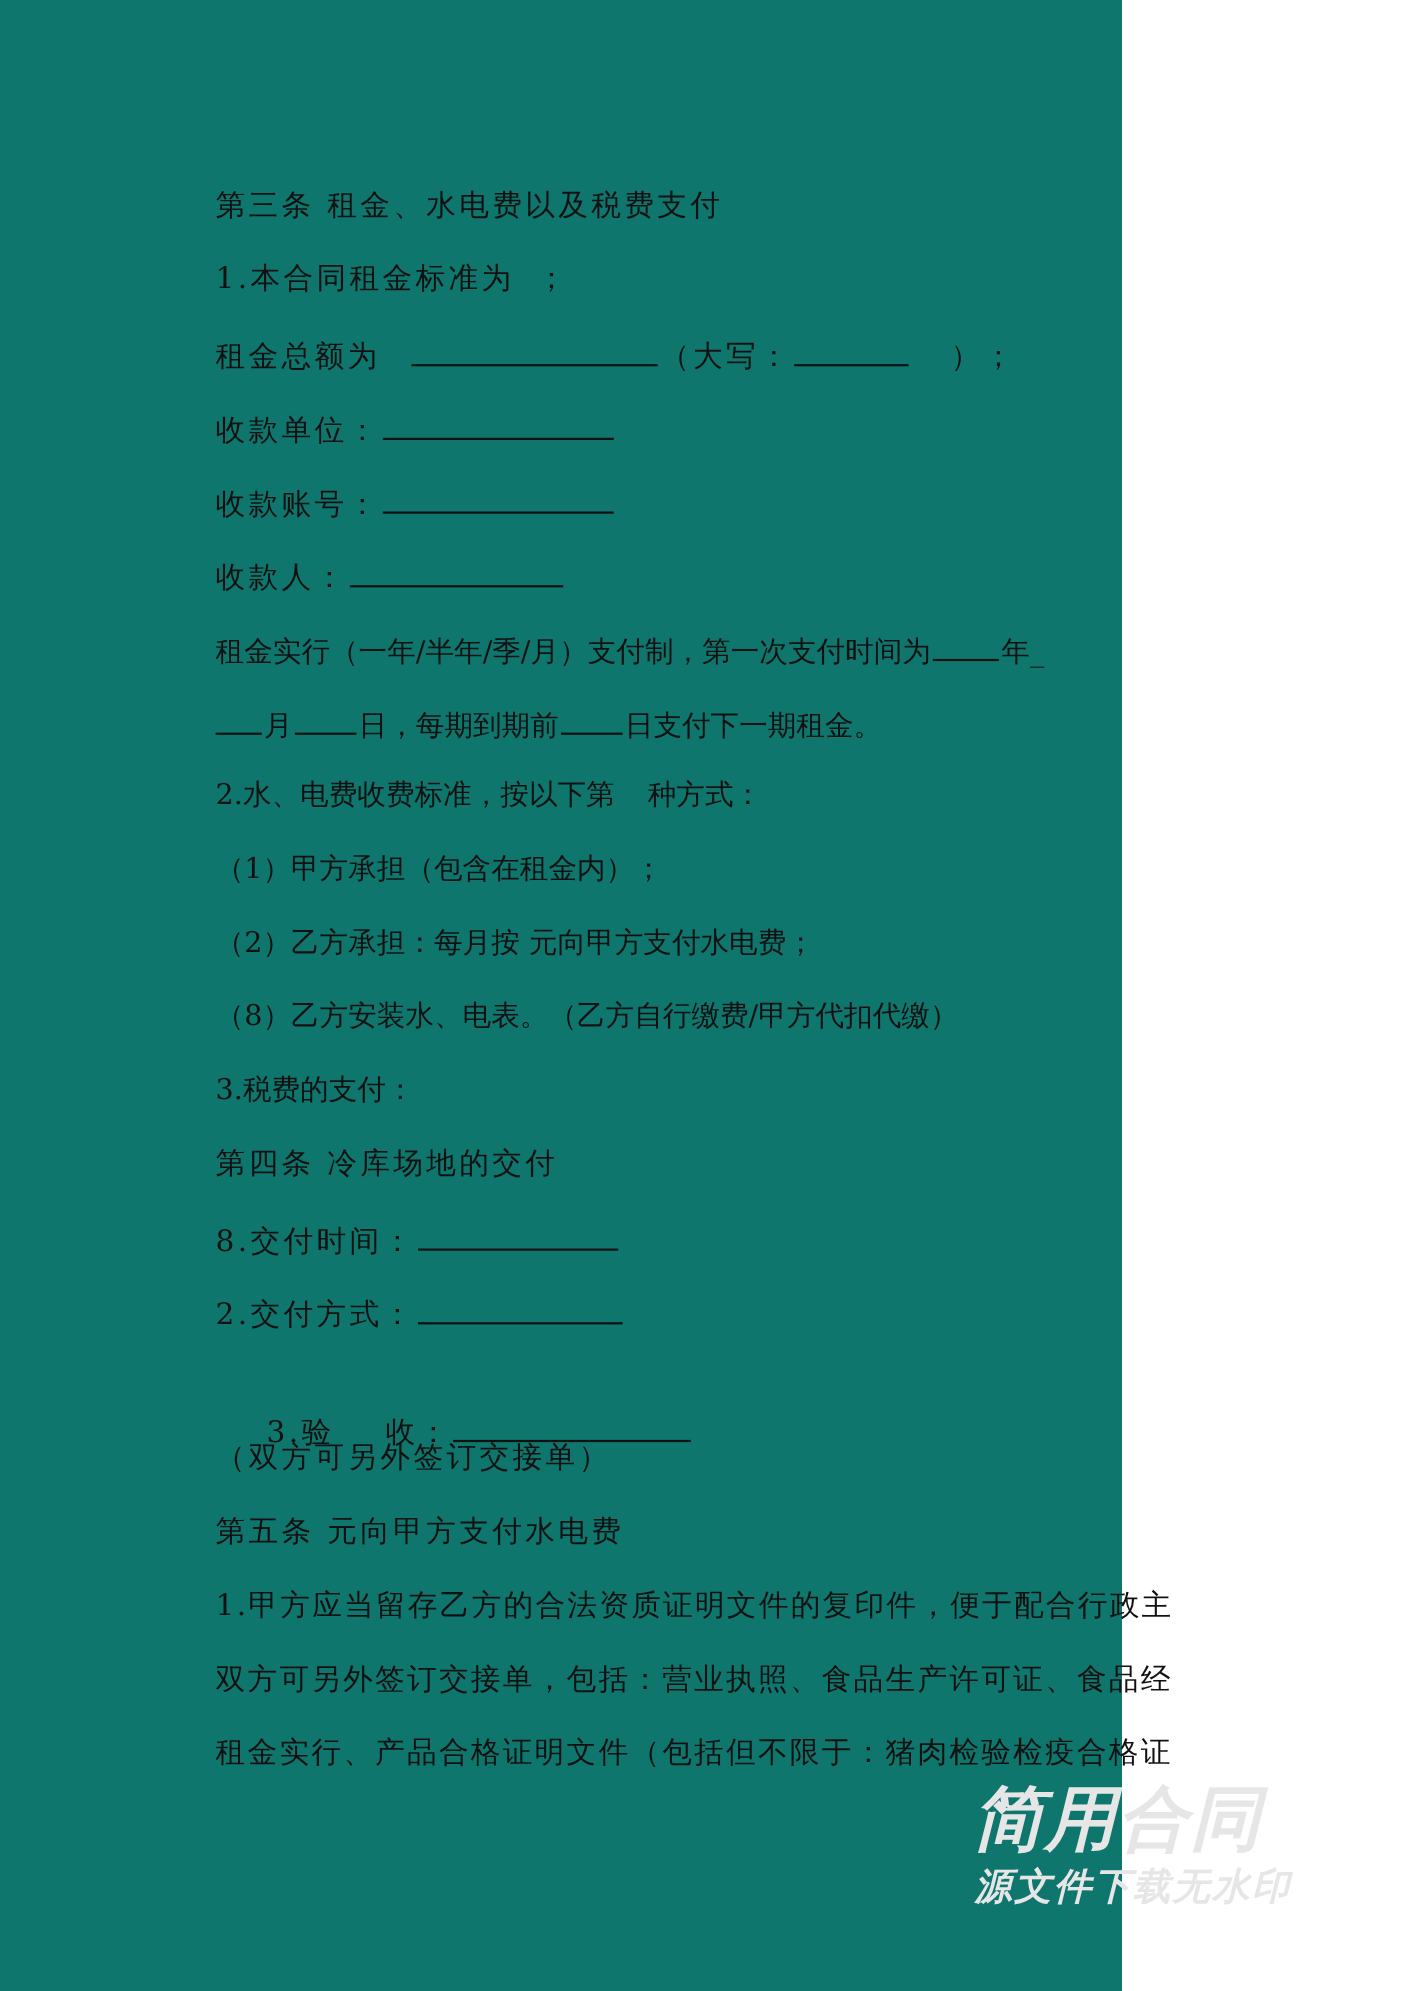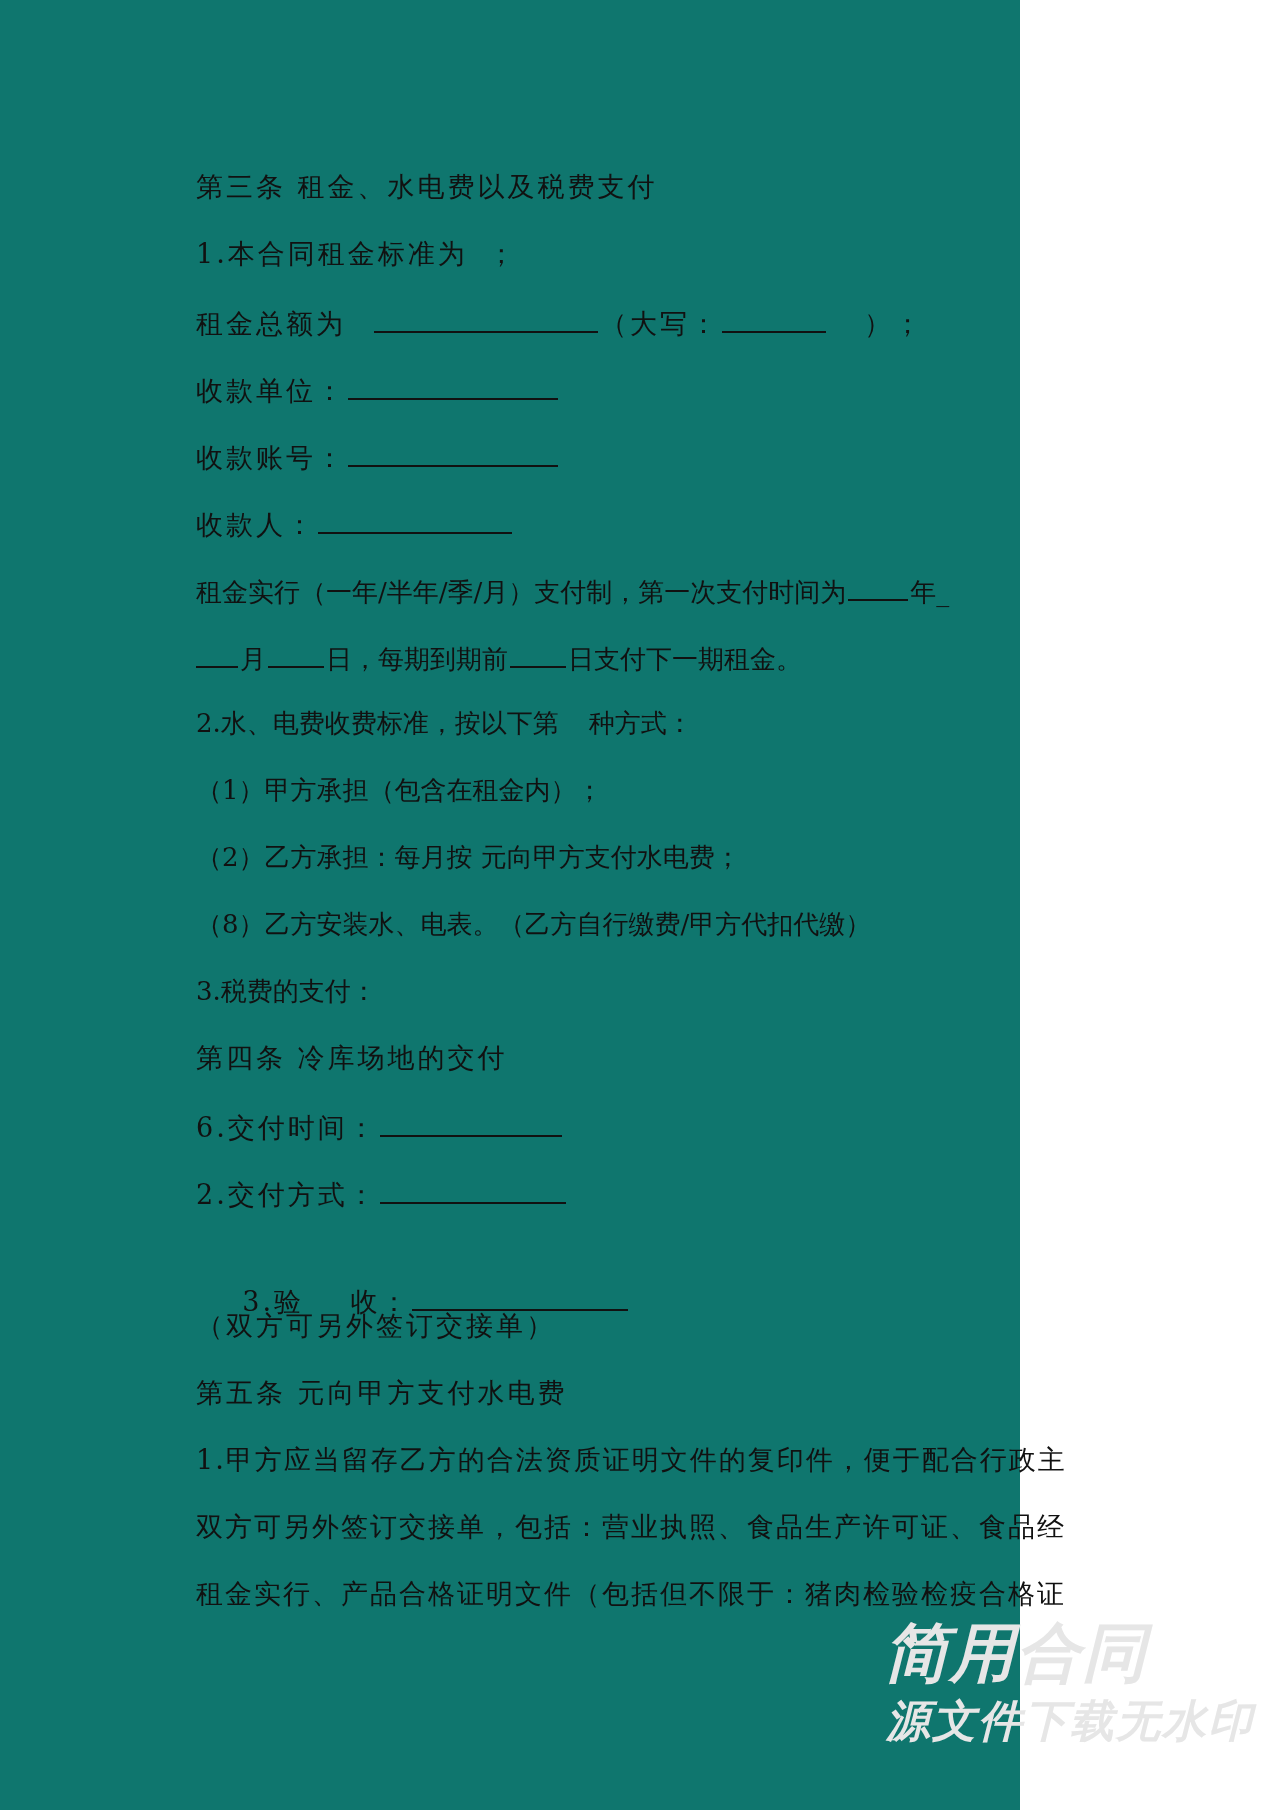--- a/index.html
+++ b/index.html
@@ -7,21 +7,21 @@
          font-family: "DejaVu Serif", "Liberation Serif", serif; color: #111111; }
   .page { position: absolute; left: 0; top: 0; width: 1020px; height: 1810px; background: #0f766e; }
   .line { position: absolute; left: 196px; height: 40px; line-height: 40px; font-size: 27px;
           white-space: nowrap; letter-spacing: 3px; }
   .line.tight { letter-spacing: 0px; font-size: 26px; text-align: right; }
   .blank { display: inline-block; border-bottom: 2px solid #111; height: 30px; vertical-align: baseline; margin: 0 2px; }
   .gap { display: inline-block; }
   .wm { position: absolute; color: #e6e6e6; font-family: "DejaVu Sans", "Liberation Sans", sans-serif;
         font-weight: bold; font-style: italic; white-space: nowrap; pointer-events: none; margin-top: 20px; }
   .wm-big { left: 884px; top: 1590px; font-size: 64px; letter-spacing: 2px; }
-  .wm-small { left: 886px; top: 1672px; font-size: 44px; letter-spacing: 2px; }
+  .wm-small { left: 886px; top: 1672px; font-size: 34px; letter-spacing: 2px; }
 </style>
 </head>
 <body>
 
 <div class="page">
 
   <div class="line" style="top:167px">第三条 租金、水电费以及税费支付</div>
 
   <div class="line" style="top:234px">
     <span>1.本合同租金标准为</span><span class="gap" style="width:20px"></span><span>；</span>
@@ -56,21 +56,21 @@
   </div>
 
   <div class="line tight" style="top:770px">（1）甲方承担（包含在租金内）；</div>
   <div class="line tight" style="top:837px">（2）乙方承担：每月按   元向甲方支付水电费；</div>
   <div class="line tight" style="top:904px">（8）乙方安装水、电表。（乙方自行缴费/甲方代扣代缴）</div>
   <div class="line tight" style="top:971px">3.税费的支付：</div>
 
   <div class="line" style="top:1038px">第四条 冷库场地的交付</div>
 
   <div class="line" style="top:1105px">
-    <span>6.交付时间：</span><span class="blank" style="width:182px"></span>
+    <span>8.交付时间：</span><span class="blank" style="width:182px"></span>
   </div>
 
   <div class="line" style="top:1172px">
     <span>2.交付方式：</span><span class="blank" style="width:186px"></span>
   </div>
 
   <div class="line" style="top:1239px; white-space:pre">
     <span>3.验    收：</span><span class="blank" style="width:216px"></span>
   </div>
 

